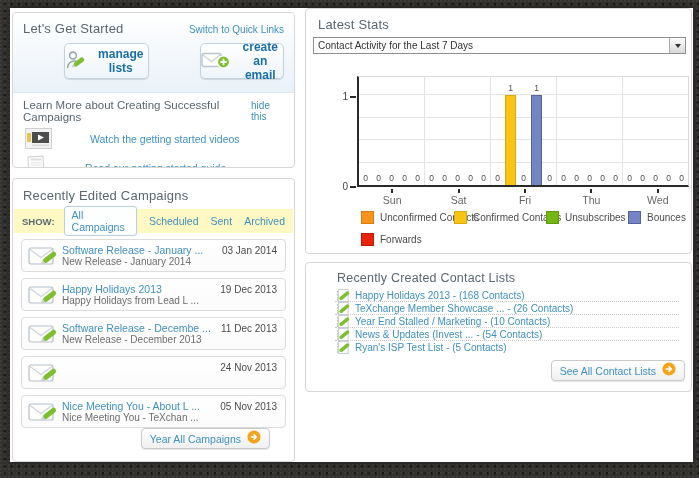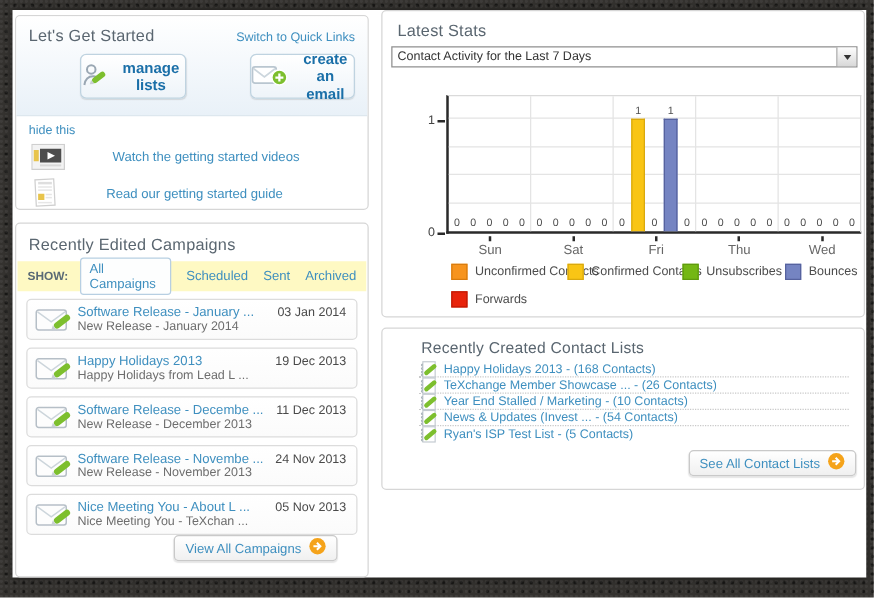--- a/index.html
+++ b/index.html
@@ -147,20 +147,21 @@
               <circle cx="22.5" cy="12" r="6" fill="#7dbf2e" stroke="#fff" stroke-width="1.2"></circle>
               <path d="M22.5 8.8 v6.4 M19.3 12 h6.4" stroke="#fff" stroke-width="1.8"></path>
             </svg>
           </span>
           <span class="blabel">create an email</span>
         </button>
       </div>
     </div>
     <div class="gs-learn">
       <div class="hd-row">
+        <h3>Learn More about Creating Successful Campaigns</h3>
         <a class="lnk" style="font-size:10px;">hide this</a>
       </div>
       <div class="learn-row">
         <span class="thumb">
           <svg width="27" height="21" viewBox="0 0 27 21">
             <rect x="0.5" y="0.5" width="26" height="20" fill="#f3f3f3" stroke="#cfcfcf"></rect>
             <rect x="2" y="5" width="4" height="9" fill="#e8c44c"></rect>
             <rect x="7" y="4" width="17" height="11" fill="#4d4d4d"></rect>
             <path d="M13 6.5 l6 3 -6 3 z" fill="#fff"></path>
             <rect x="7" y="16.5" width="17" height="1.6" fill="#d9d9d9"></rect>
@@ -253,24 +254,20 @@
           <span class="camp-icon">
             <svg width="32" height="24" viewBox="0 0 32 24">
               <rect x="1" y="4" width="24" height="16" rx="2" fill="#fdfdfd" stroke="#b6bfc7" stroke-width="1.2"></rect>
               <path d="M2 5.5 l11 8 11 -8" fill="none" stroke="#ccd5db" stroke-width="1.2"></path>
               <g transform="rotate(-38 22 13)">
                 <rect x="14" y="10.5" width="15" height="5" rx="2.4" fill="#7dbf2e"></rect>
                 <path d="M14 10.7 l-3.4 2.3 3.4 2.3 z" fill="#c9cfd4"></path>
               </g>
             </svg>
           </span>
-          <div class="camp-text">
-            <a class="lnk camp-title">Software Release - Novembe ...</a>
-            <div class="camp-sub">New Release - November 2013</div>
-          </div>
           <span class="camp-date">24 Nov 2013</span>
         </div>
         <div class="camp-row">
           <span class="camp-icon">
             <svg width="32" height="24" viewBox="0 0 32 24">
               <rect x="1" y="4" width="24" height="16" rx="2" fill="#fdfdfd" stroke="#b6bfc7" stroke-width="1.2"></rect>
               <path d="M2 5.5 l11 8 11 -8" fill="none" stroke="#ccd5db" stroke-width="1.2"></path>
               <g transform="rotate(-38 22 13)">
                 <rect x="14" y="10.5" width="15" height="5" rx="2.4" fill="#7dbf2e"></rect>
                 <path d="M14 10.7 l-3.4 2.3 3.4 2.3 z" fill="#c9cfd4"></path>
@@ -279,21 +276,21 @@
           </span>
           <div class="camp-text">
             <a class="lnk camp-title">Nice Meeting You - About L ...</a>
             <div class="camp-sub">Nice Meeting You - TeXchan ...</div>
           </div>
           <span class="camp-date">05 Nov 2013</span>
         </div>
       </div>
     <div class="btn-wrap">
       <button class="pill-btn">
-        <span class="plabel">View All Campaigns</span>
+        <span class="plabel">Year All Campaigns</span>
         <span>
           <svg width="14" height="14" viewBox="0 0 15 15">
               <circle cx="7.5" cy="7.5" r="7" fill="#F5A31A"></circle>
               <path d="M4 7.5 h5.5 M7 4.5 l3 3 -3 3" stroke="#fff" stroke-width="1.7" fill="none"></path>
             </svg>
         </span>
       </button>
     </div>
   </section>
 

